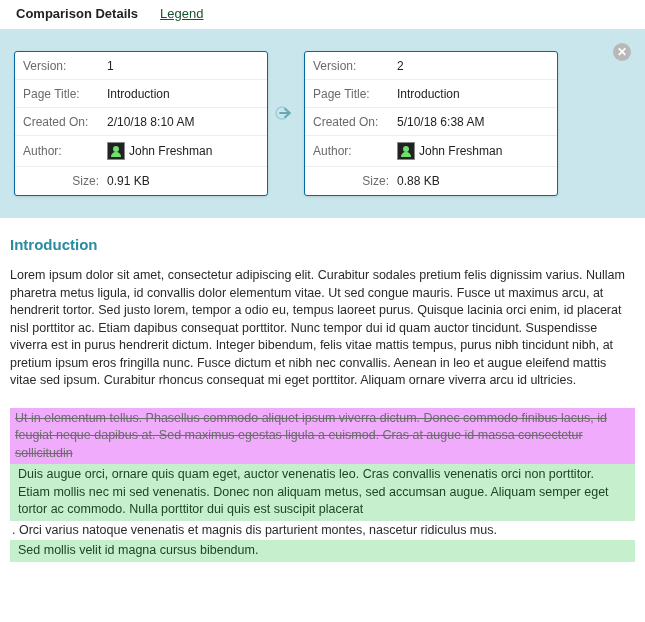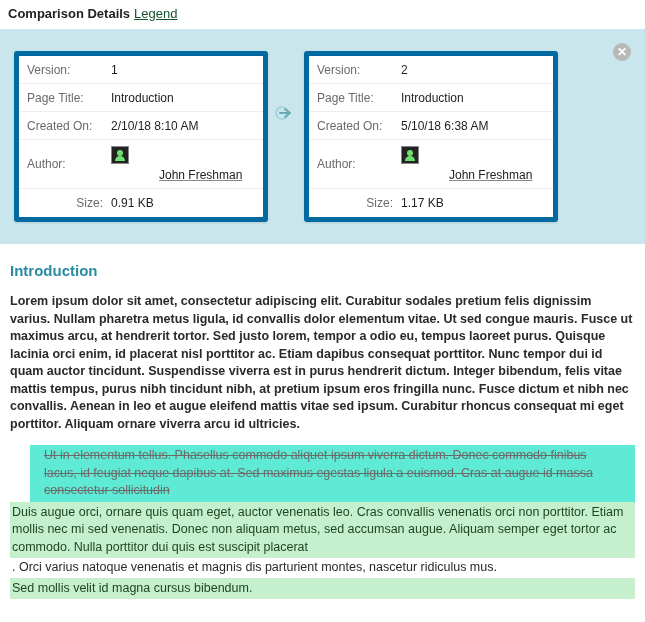--- a/index.html
+++ b/index.html
@@ -7,21 +7,22 @@
     margin: 0;
     font-family: Arial, Helvetica, sans-serif;
     font-size: 12px;
     color: #3a3a3a;
     background: #fff;
     width: 645px;
   }
   .tabs {
     display: flex;
     align-items: flex-end;
-    padding: 0 6px;
+    gap: 18px;
+    padding: 0 14px;
   }
   .tab {
     padding: 6px 2px 8px 2px;
     font-size: 13px;
     cursor: pointer;
   }
   .tab-active {
     font-weight: bold;
     color: #222;
     position: relative;
@@ -61,21 +62,21 @@
     text-align: center;
     cursor: pointer;
   }
   .cards {
     display: flex;
     align-items: flex-start;
     gap: 6px;
   }
   .card {
     background: #fff;
-    border: 5px solid #0369a1;
+    border: 1px solid #0369a1;
     border-radius: 3px;
     box-shadow: 0 1px 3px rgba(0,0,0,0.1);
     width: 254px;
   }
   .row {
     display: flex;
     border-bottom: 1px solid #eee;
     min-height: 28px;
     align-items: center;
   }
@@ -99,21 +100,21 @@
   .avatar {
     width: 18px; height: 18px;
     border: 1px solid #888;
     background: #222;
     display: inline-flex;
     align-items: center;
     justify-content: center;
     flex-shrink: 0;
   }
   .avatar svg { display: block; }
-  .author-name { text-decoration: underline; text-decoration-color: #888; margin-left: 48px; }
+  .author-name { text-decoration-color: #888; }
   .arrow-col {
     display: flex;
     align-items: center;
     justify-content: center;
     padding-top: 50px;
   }
   .arrow-icon {
     width: 24px; height: 24px;
   }
   .content {
@@ -123,34 +124,33 @@
     color: #2a8ba2;
     font-weight: bold;
     font-size: 15px;
     margin: 0 0 14px 0;
   }
   .body-text {
     font-size: 12.5px;
     line-height: 1.4;
     color: #2a2a2a;
   }
-  .body-text p { margin: 0 0 12px 0; font-weight: bold; }
+  .body-text p { margin: 0 0 18px 0; }
   .deleted {
-    background: #5eead4;
+    background: #f0abfc;
     text-decoration: line-through;
     color: #6b6b6b;
     display: block;
-    padding: 2px 14px;
-    margin-left: 20px;
+    padding: 2px 5px;
   }
   .added {
     background: #c6efce;
     color: #1e4620;
     display: block;
-    padding: 2px 2px;
+    padding: 2px 8px;
   }
   .unchanged { display: block; padding: 1px 2px; }
 </style>
 </head>
 <body>
 
 <div class="tabs">
   <div class="tab tab-active">
     <span>Comparison Details</span>
     <span class="tab-pointer"></span>
@@ -222,21 +222,21 @@
             <svg width="14" height="14" viewBox="0 0 14 14">
                 <circle cx="7" cy="5" r="3" fill="#6fe06f"></circle>
                 <path d="M2 13c0-3 2.2-5 5-5s5 2 5 5z" fill="#6fe06f"></path>
               </svg>
           </span>
           <span class="author-name">John Freshman</span>
         </div>
       </div>
       <div class="row">
         <div class="row-label">Size:</div>
-        <div class="row-value">1.17 KB</div>
+        <div class="row-value">0.88 KB</div>
       </div>
     </div>
 
   </div>
 </div>
 
 <div class="content">
   <h2 class="doc-title">Introduction</h2>
   <div class="body-text">
     <p>Lorem ipsum dolor sit amet, consectetur adipiscing elit. Curabitur sodales pretium felis dignissim varius. Nullam pharetra metus ligula, id convallis dolor elementum vitae. Ut sed congue mauris. Fusce ut maximus arcu, at hendrerit tortor. Sed justo lorem, tempor a odio eu, tempus laoreet purus. Quisque lacinia orci enim, id placerat nisl porttitor ac. Etiam dapibus consequat porttitor. Nunc tempor dui id quam auctor tincidunt. Suspendisse viverra est in purus hendrerit dictum. Integer bibendum, felis vitae mattis tempus, purus nibh tincidunt nibh, at pretium ipsum eros fringilla nunc. Fusce dictum et nibh nec convallis. Aenean in leo et augue eleifend mattis vitae sed ipsum. Curabitur rhoncus consequat mi eget porttitor. Aliquam ornare viverra arcu id ultricies.</p>

